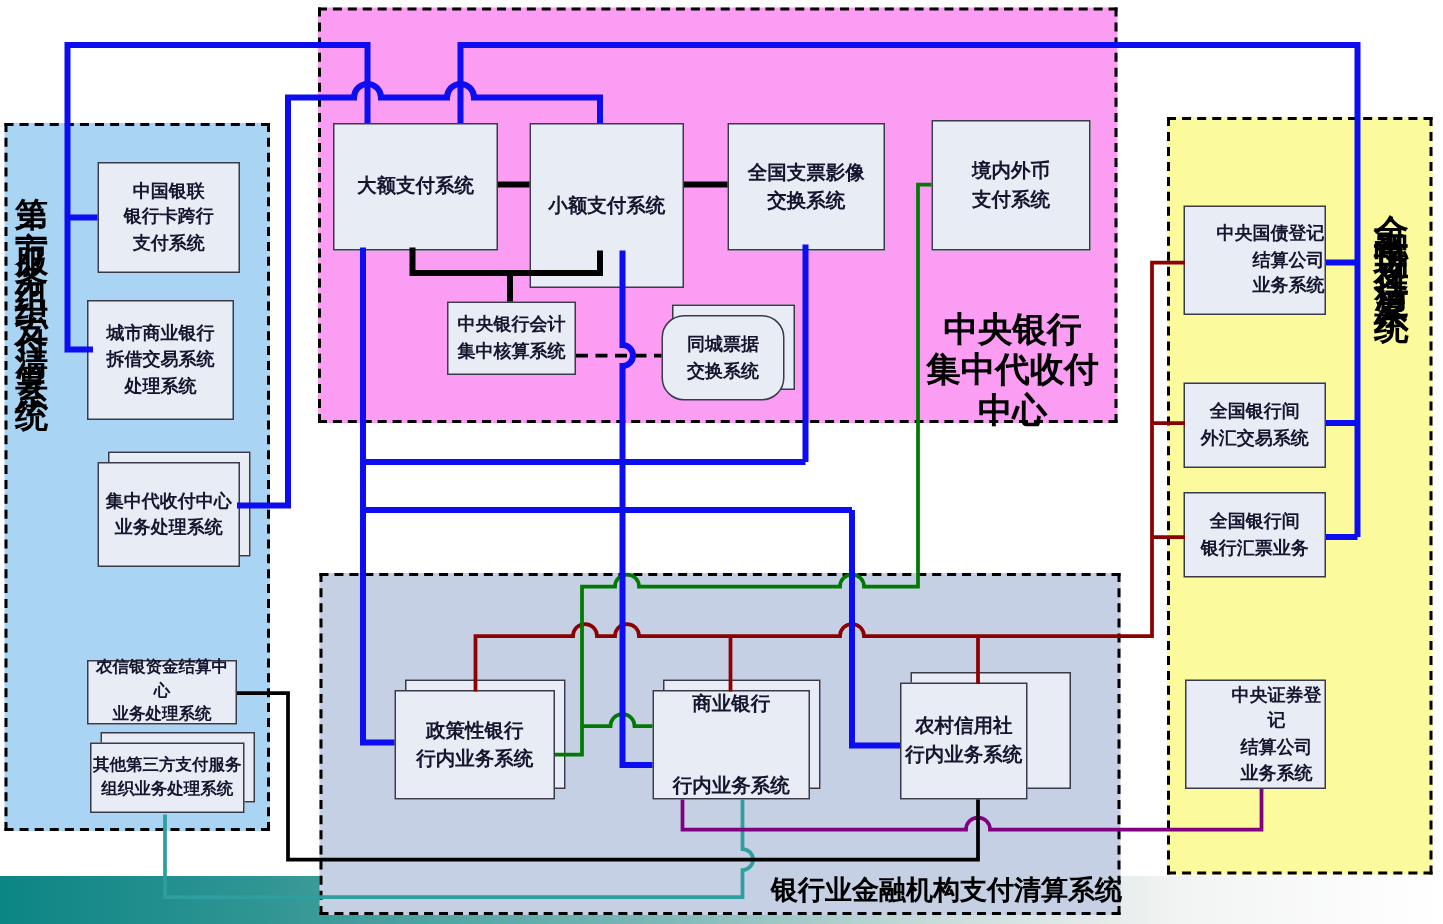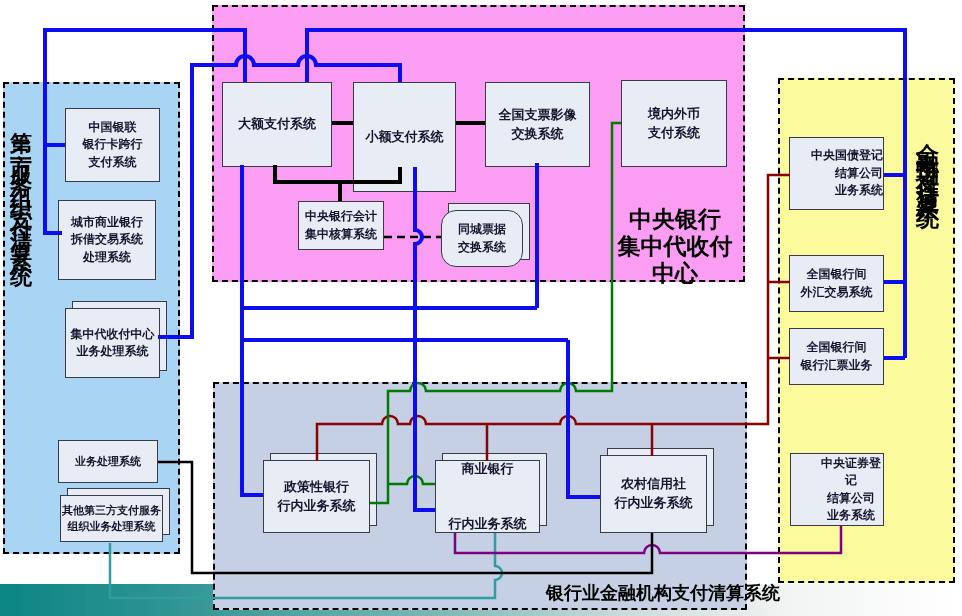--- a/index.html
+++ b/index.html
@@ -17,21 +17,21 @@
       text-align:center;font-weight:bold;color:#16162e;z-index:3;line-height:1.45;}
   .ghost{position:absolute;background:#e7ecf5;border:1px solid #3a3a4a;box-sizing:border-box;z-index:2;}
   .f13{font-size:13px;} .f12{font-size:12px;} .f11{font-size:11px;}
   .vtitle{position:absolute;writing-mode:vertical-rl;text-orientation:upright;
           font-weight:bold;color:#000;z-index:2;}
   #title-third-party{left:6px;top:114px;font-size:22px;letter-spacing:11px;}
   #title-financial-market{left:913px;top:124px;font-size:23px;letter-spacing:7px;}
   #title-central-bank{position:absolute;left:607px;top:206px;width:136px;text-align:center;
           font-weight:bold;font-size:23px;line-height:27px;color:#000;z-index:2;}
   #title-banking{position:absolute;left:514px;top:581px;width:232px;text-align:left;
-          font-weight:bold;font-size:18px;color:#000;z-index:2;white-space:nowrap;margin-left:32px;}
+          font-weight:bold;font-size:18px;color:#000;z-index:2;white-space:nowrap;}
   #wires{position:absolute;left:0;top:0;z-index:4;pointer-events:none;}
 </style>
 </head>
 <body>
 
 <div id="stage">
 
   <div id="gradient-bar"></div>
 
   <div class="region" id="region-third-party"></div>
@@ -62,20 +62,21 @@
   <div class="bx f12" style="left:58px;top:200px;width:98px;height:80px;">
     <span>城市商业银行</span>
     <span>拆借交易系统</span>
     <span>处理系统</span>
   </div>
   <div class="bx f12" style="left:65px;top:308px;width:95px;height:70px;">
     <span>集中代收付中心</span>
     <span>业务处理系统</span>
   </div>
   <div class="bx f11" style="left:58px;top:440px;width:100px;height:43px;">
+    <span>农信银资金结算中心</span>
     <span>业务处理系统</span>
   </div>
   <div class="bx f11" style="left:60px;top:495px;width:103px;height:47px;">
     <span>其他第三方支付服务</span>
     <span>组织业务处理系统</span>
   </div>
 
   <div class="bx f13" style="left:222px;top:82px;width:110px;height:85px;">
     <span>大额支付系统</span>
   </div>
@@ -100,21 +101,21 @@
   </div>
 
   <div class="bx f13" style="left:263px;top:460px;width:107px;height:73px;">
     <span>政策性银行</span>
     <span>行内业务系统</span>
   </div>
   <div class="bx f13" style="left:435px;top:460px;width:105px;height:73px;gap:36px;">
     <span>商业银行</span>
     <span>行内业务系统</span>
   </div>
-  <div class="bx f13" style="left:600px;top:455px;width:107px;height:78px;">
+  <div class="bx f13" style="left:600px;top:455px;width:85px;height:78px;">
     <span>农村信用社</span>
     <span>行内业务系统</span>
   </div>
 
   <div class="bx f12" style="left:789px;top:137px;width:95px;height:73px;align-items:flex-end;">
     <span>中央国债登记</span>
     <span>结算公司</span>
     <span>业务系统</span>
   </div>
   <div class="bx f12" style="left:789px;top:255px;width:95px;height:57px;">

